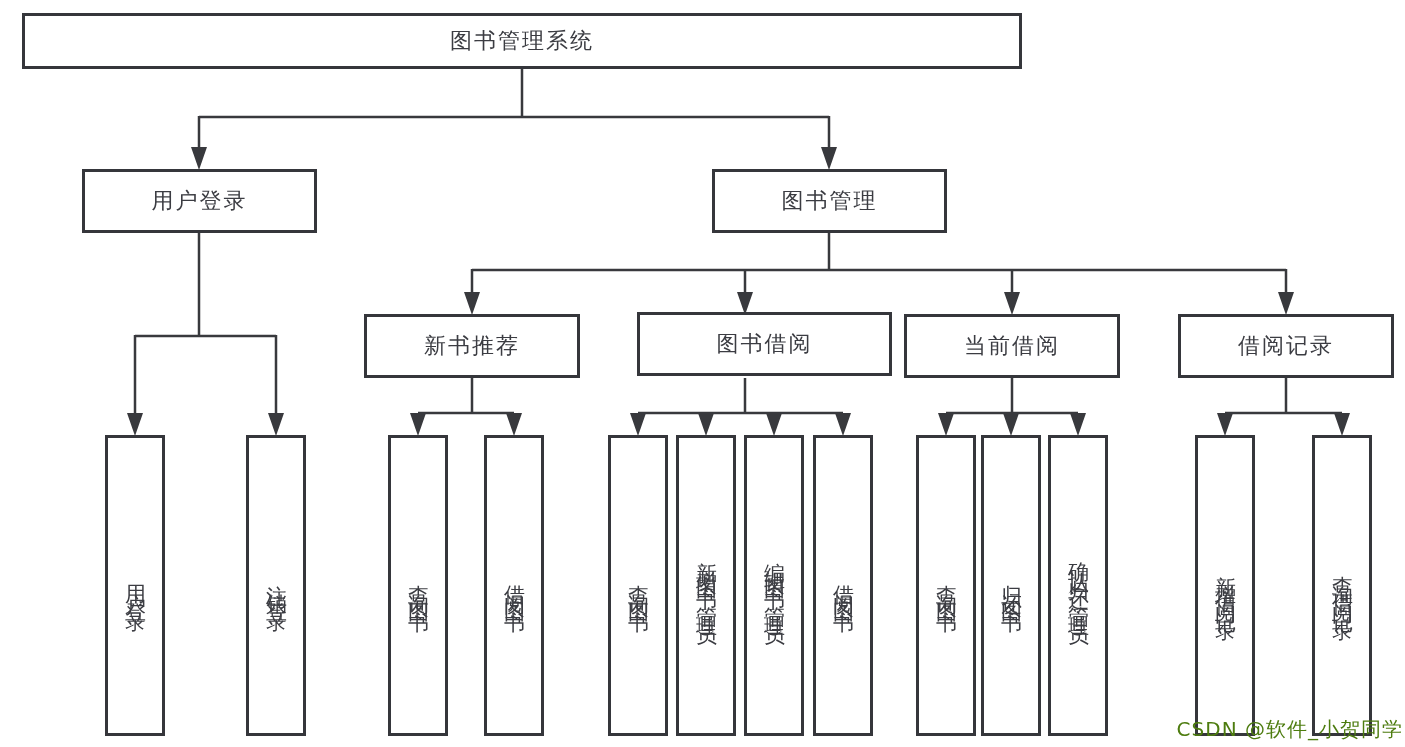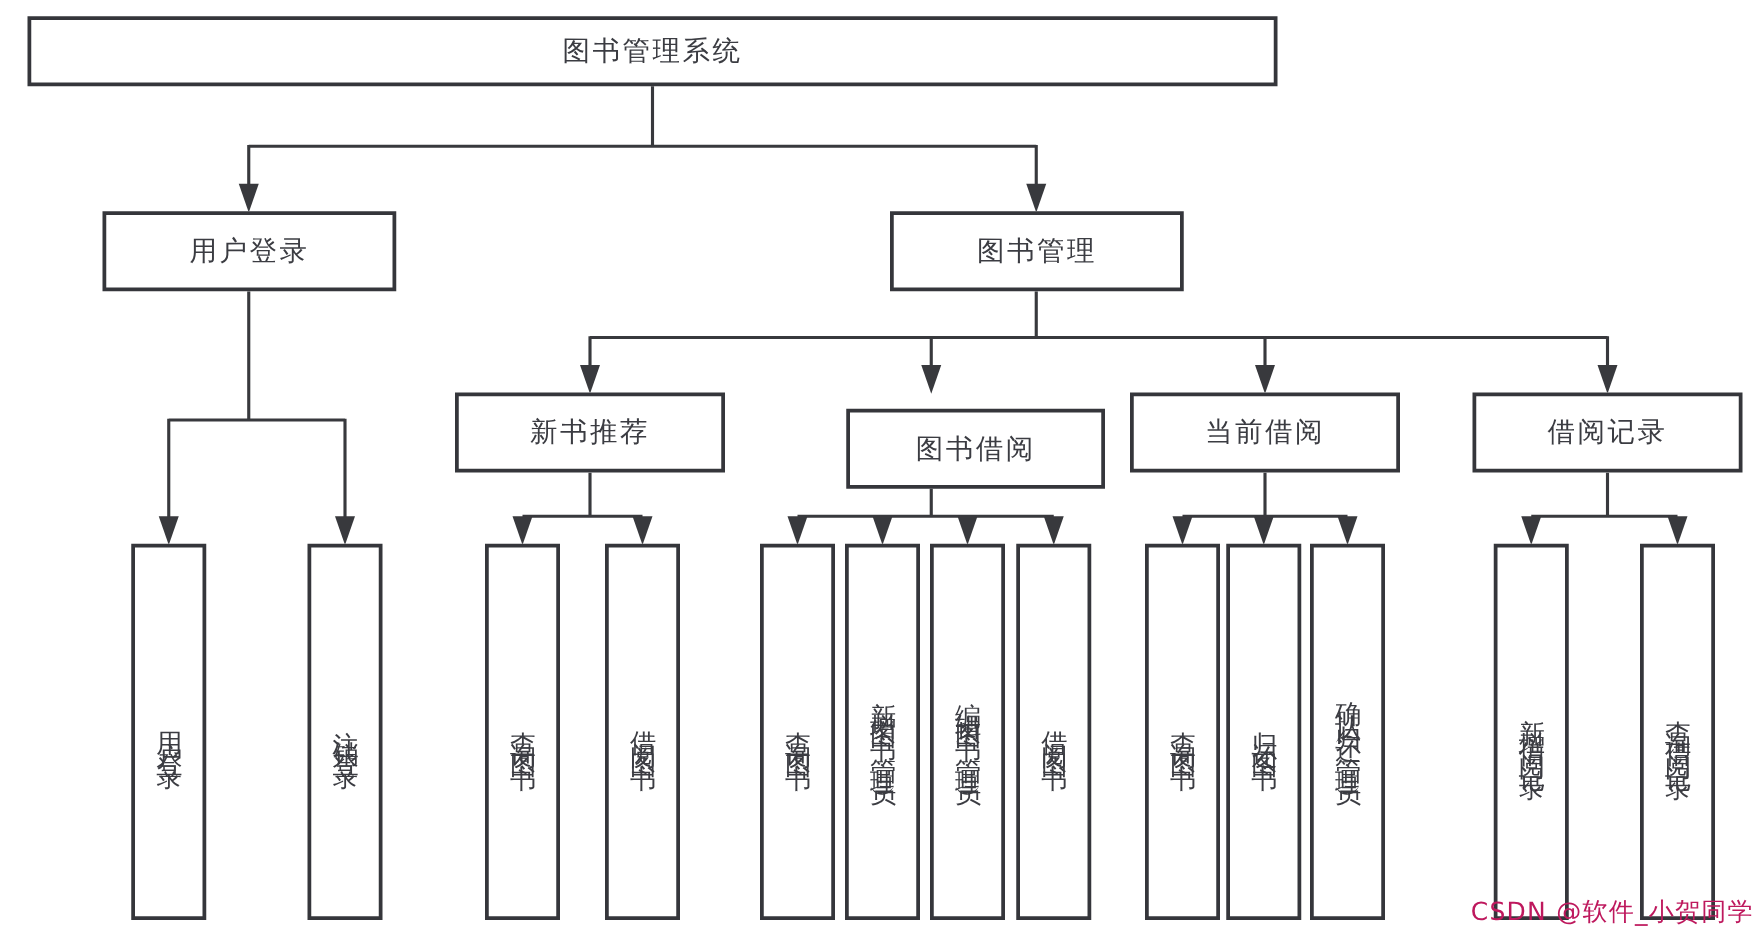--- a/index.html
+++ b/index.html
@@ -16,21 +16,21 @@
   }
   .hbox{font-size:22px;letter-spacing:2px;}
   .vbox{width:60px;top:435px;height:301px;}
   .vbox .vtext{
     writing-mode:vertical-rl;text-orientation:mixed;
     font-size:21px;line-height:1;letter-spacing:9px;
     display:block;max-height:292px;
   }
   .watermark{
     position:absolute;right:2px;bottom:4px;z-index:3;
-    font-size:20px;color:#be185d;letter-spacing:1px;
+    font-size:20px;color:#4d7c0f;letter-spacing:1px;
   }
 </style>
 </head>
 <body>
 
 <div class="stage">
 
   <svg class="connectors" width="1405" height="747" viewBox="0 0 1405 747" fill="none" stroke="#38393d" stroke-width="2.5">
 
     <path d="M522,68 V117 M199,117 H829"></path>
@@ -67,21 +67,21 @@
     <polygon points="1217,413 1233,413 1225,436" fill="#38393d" stroke="none"></polygon>
     <polygon points="1334,413 1350,413 1342,436" fill="#38393d" stroke="none"></polygon>
   </svg>
 
   <div class="node hbox" style="left:22px;top:13px;width:1000px;height:56px;">图书管理系统</div>
 
   <div class="node hbox" style="left:82px;top:169px;width:235px;height:64px;">用户登录</div>
   <div class="node hbox" style="left:712px;top:169px;width:235px;height:64px;">图书管理</div>
 
   <div class="node hbox" style="left:364px;top:314px;width:216px;height:64px;">新书推荐</div>
-  <div class="node hbox" style="left:637px;top:327px;width:207px;height:64px;margin-left:40px;">图书借阅</div>
+  <div class="node hbox" style="left:637px;top:312px;width:255px;height:64px;">图书借阅</div>
   <div class="node hbox" style="left:904px;top:314px;width:216px;height:64px;">当前借阅</div>
   <div class="node hbox" style="left:1178px;top:314px;width:216px;height:64px;">借阅记录</div>
 
   <div class="node vbox" style="left:105px;">
     <span class="vtext">用户登录</span>
   </div>
   <div class="node vbox" style="left:246px;">
     <span class="vtext">注销登录</span>
   </div>
 

